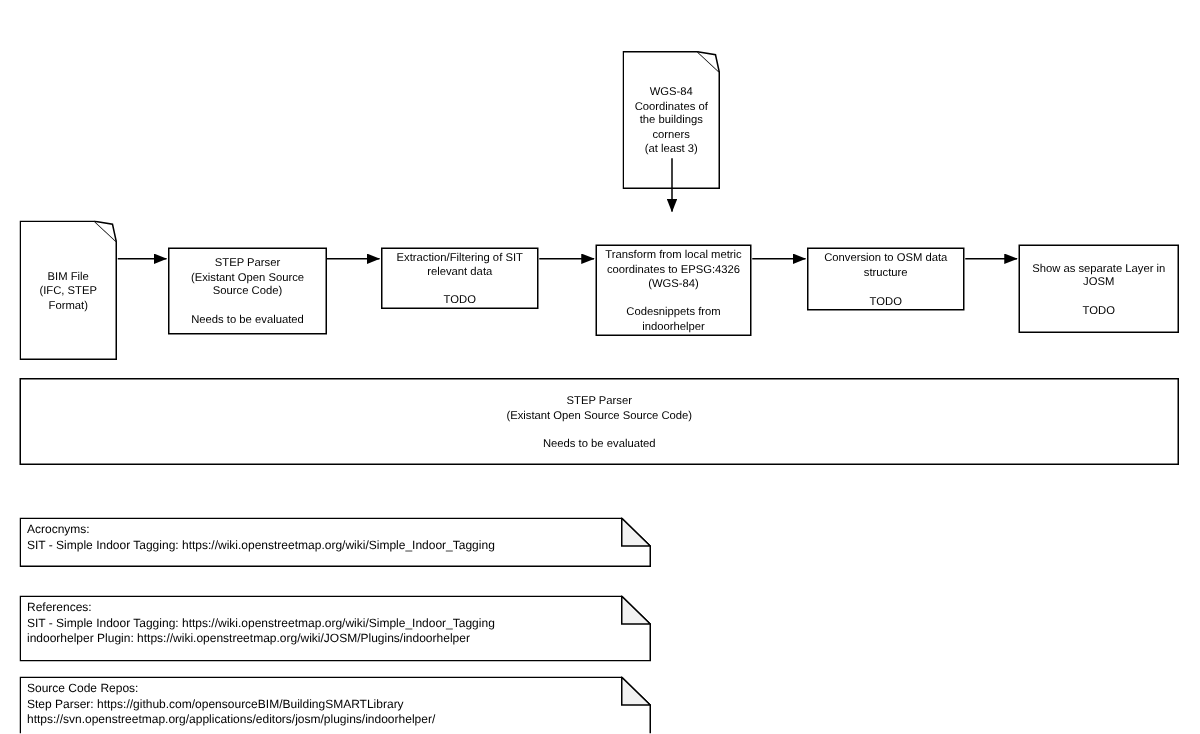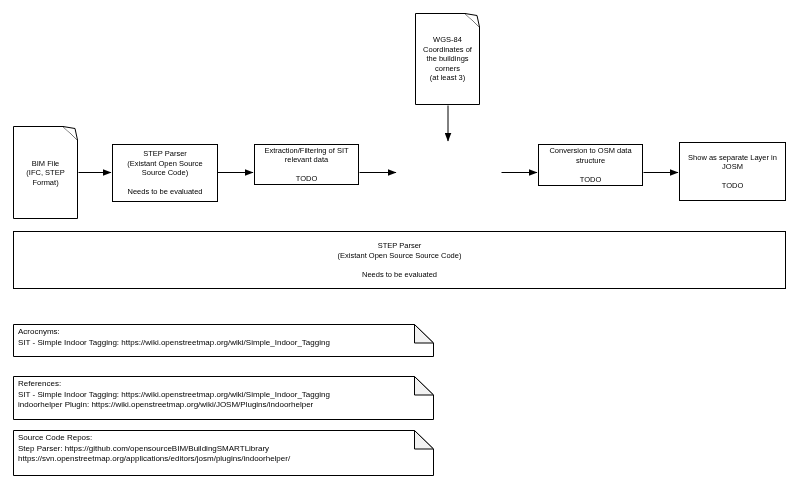--- a/index.html
+++ b/index.html
@@ -12,20 +12,21 @@
     position: relative;
     width: 800px;
     height: 489px;
     background: #ffffff;
     overflow: hidden;
     color: #000000;
   }
   .node {
     position: absolute;
     box-sizing: border-box;
+    margin-top: 21px;
   }
   .rect-box {
     border: 1px solid #000000;
     background: #ffffff;
     display: flex;
     align-items: center;
     justify-content: center;
   }
   .box-text {
     font-size: 7.5px;
@@ -110,20 +111,28 @@
 Needs to be evaluated</div>
   </div>
 
   <div class="node rect-box box-extract">
     <div class="box-text">Extraction/Filtering of SIT
 relevant data
 
 TODO</div>
   </div>
 
+  <div class="node rect-box box-transform">
+    <div class="box-text">Transform from local metric
+coordinates to EPSG:4326
+(WGS-84)
+
+Codesnippets from
+indoorhelper</div>
+  </div>
 
   <div class="node rect-box box-convert">
     <div class="box-text">Conversion to OSM data
 structure
 
 TODO</div>
   </div>
 
   <div class="node rect-box box-show">
     <div class="box-text">Show as separate Layer in

